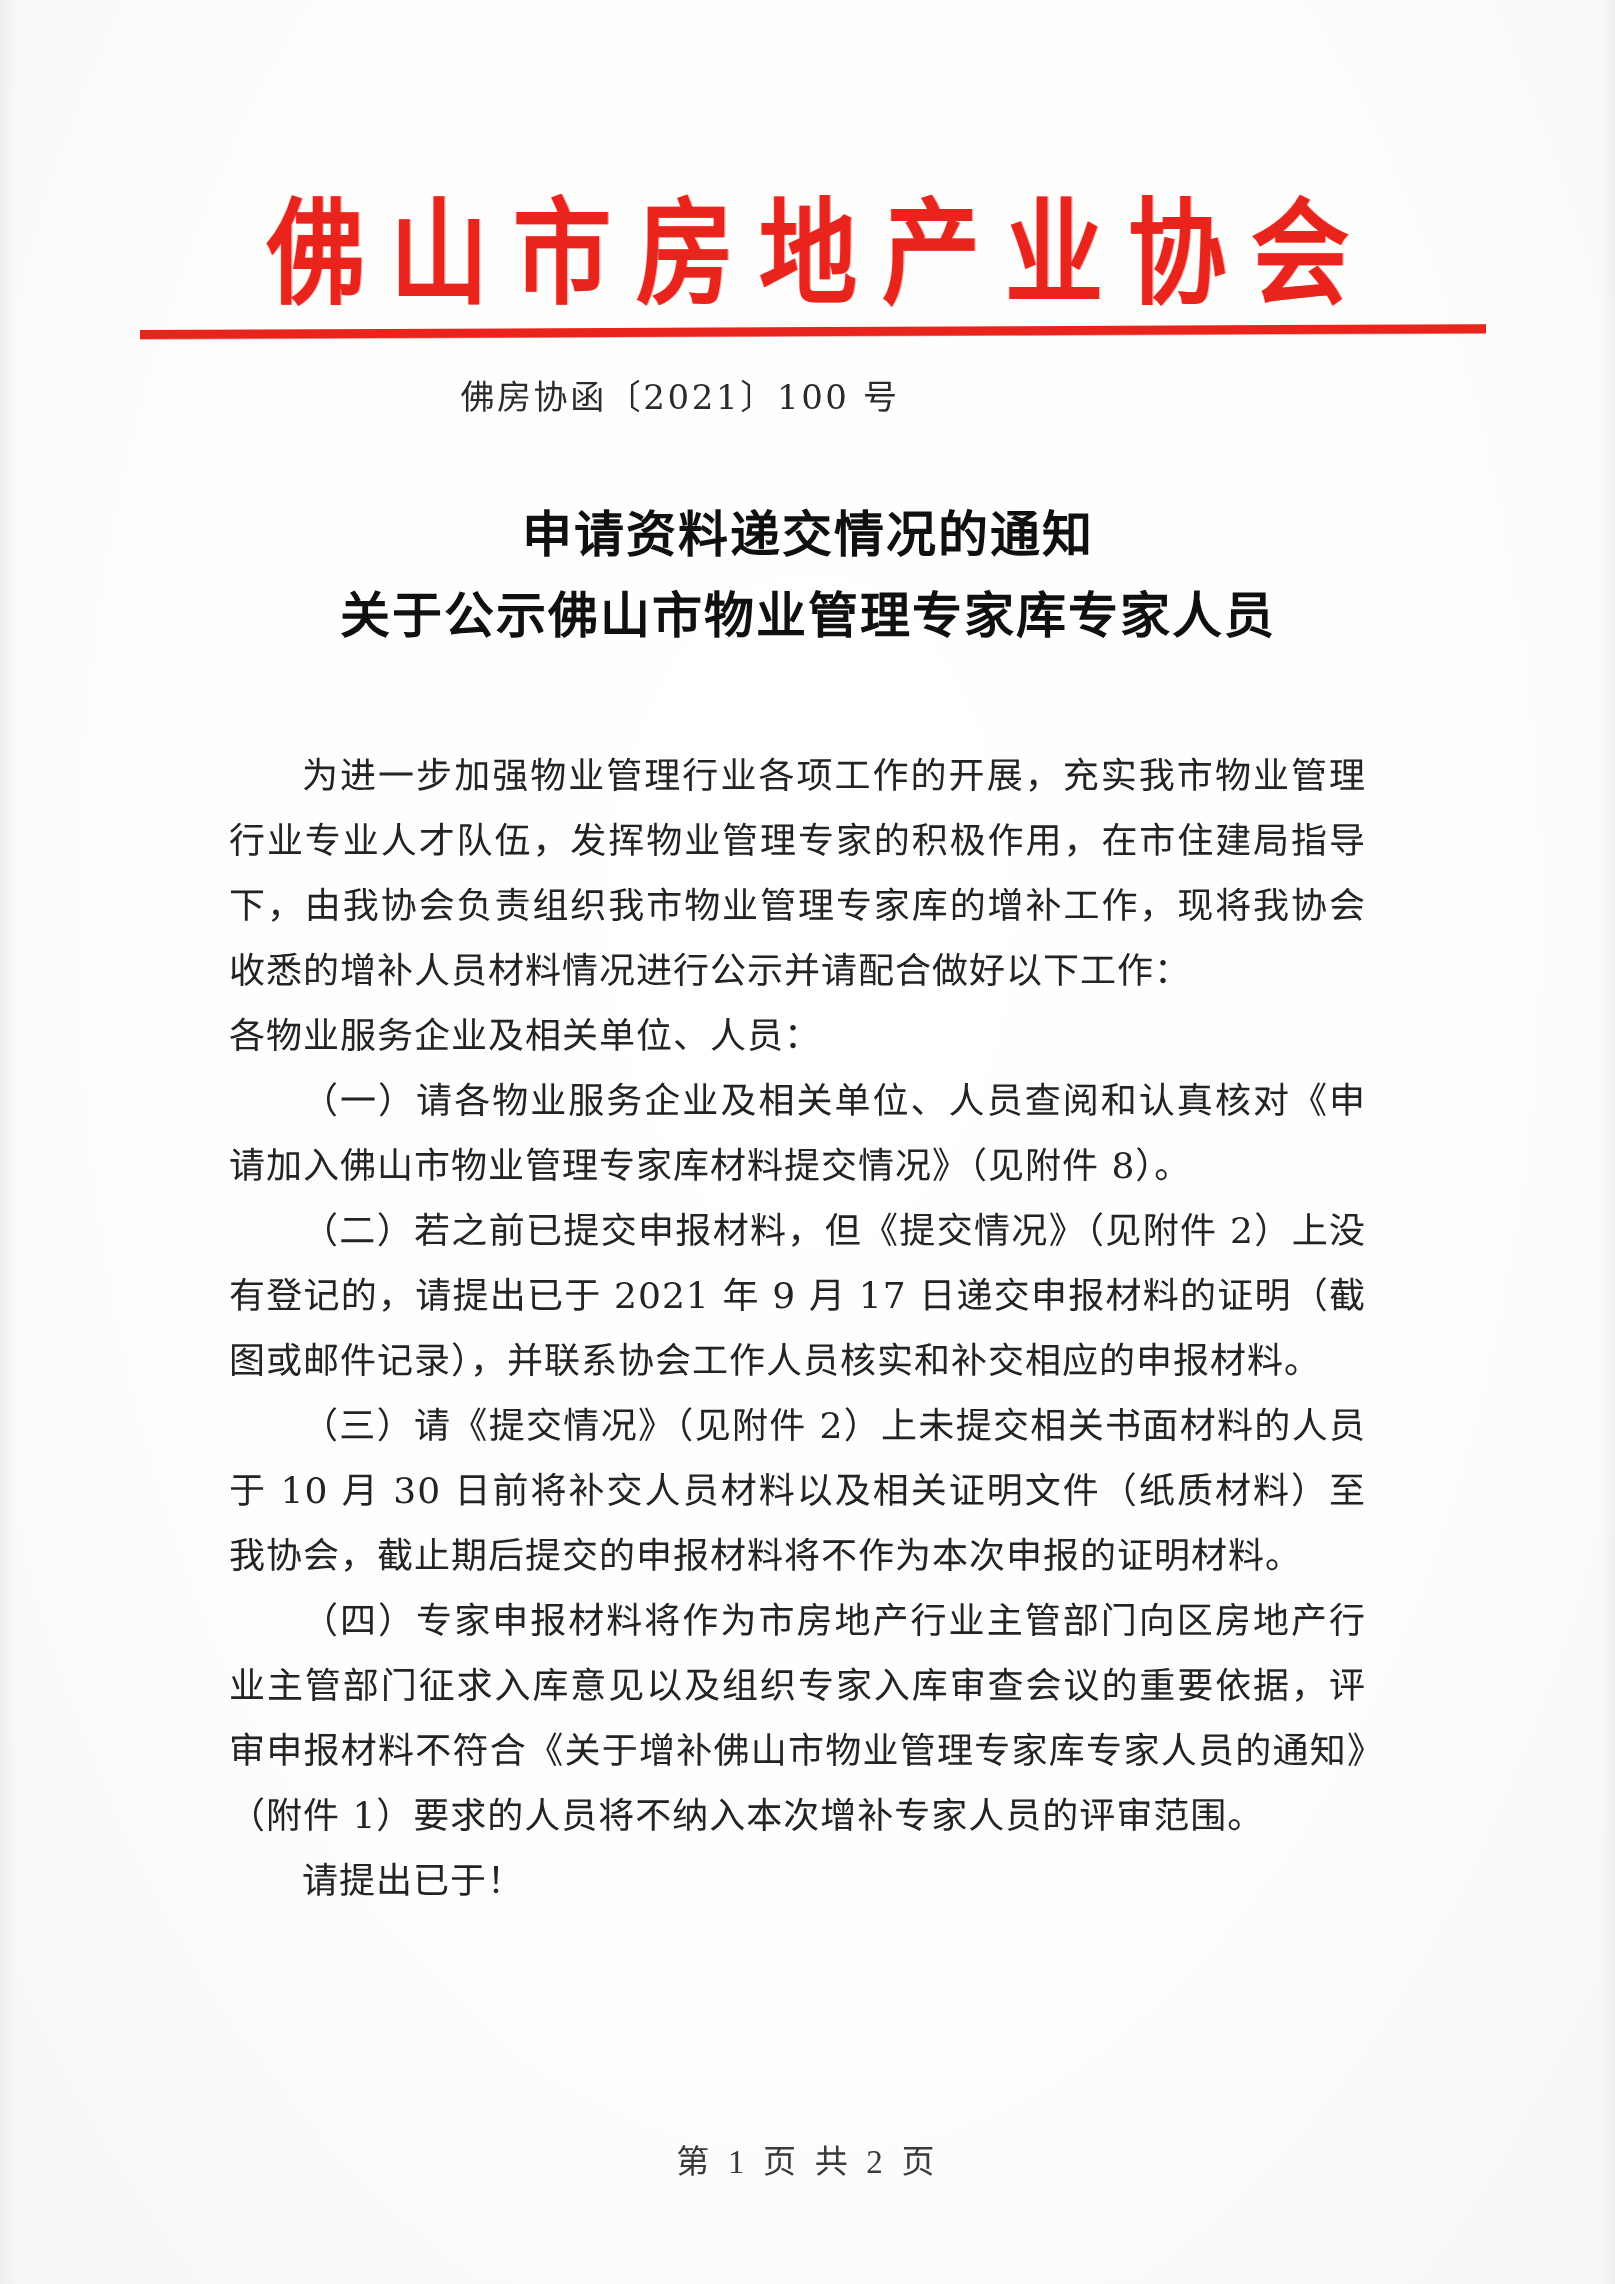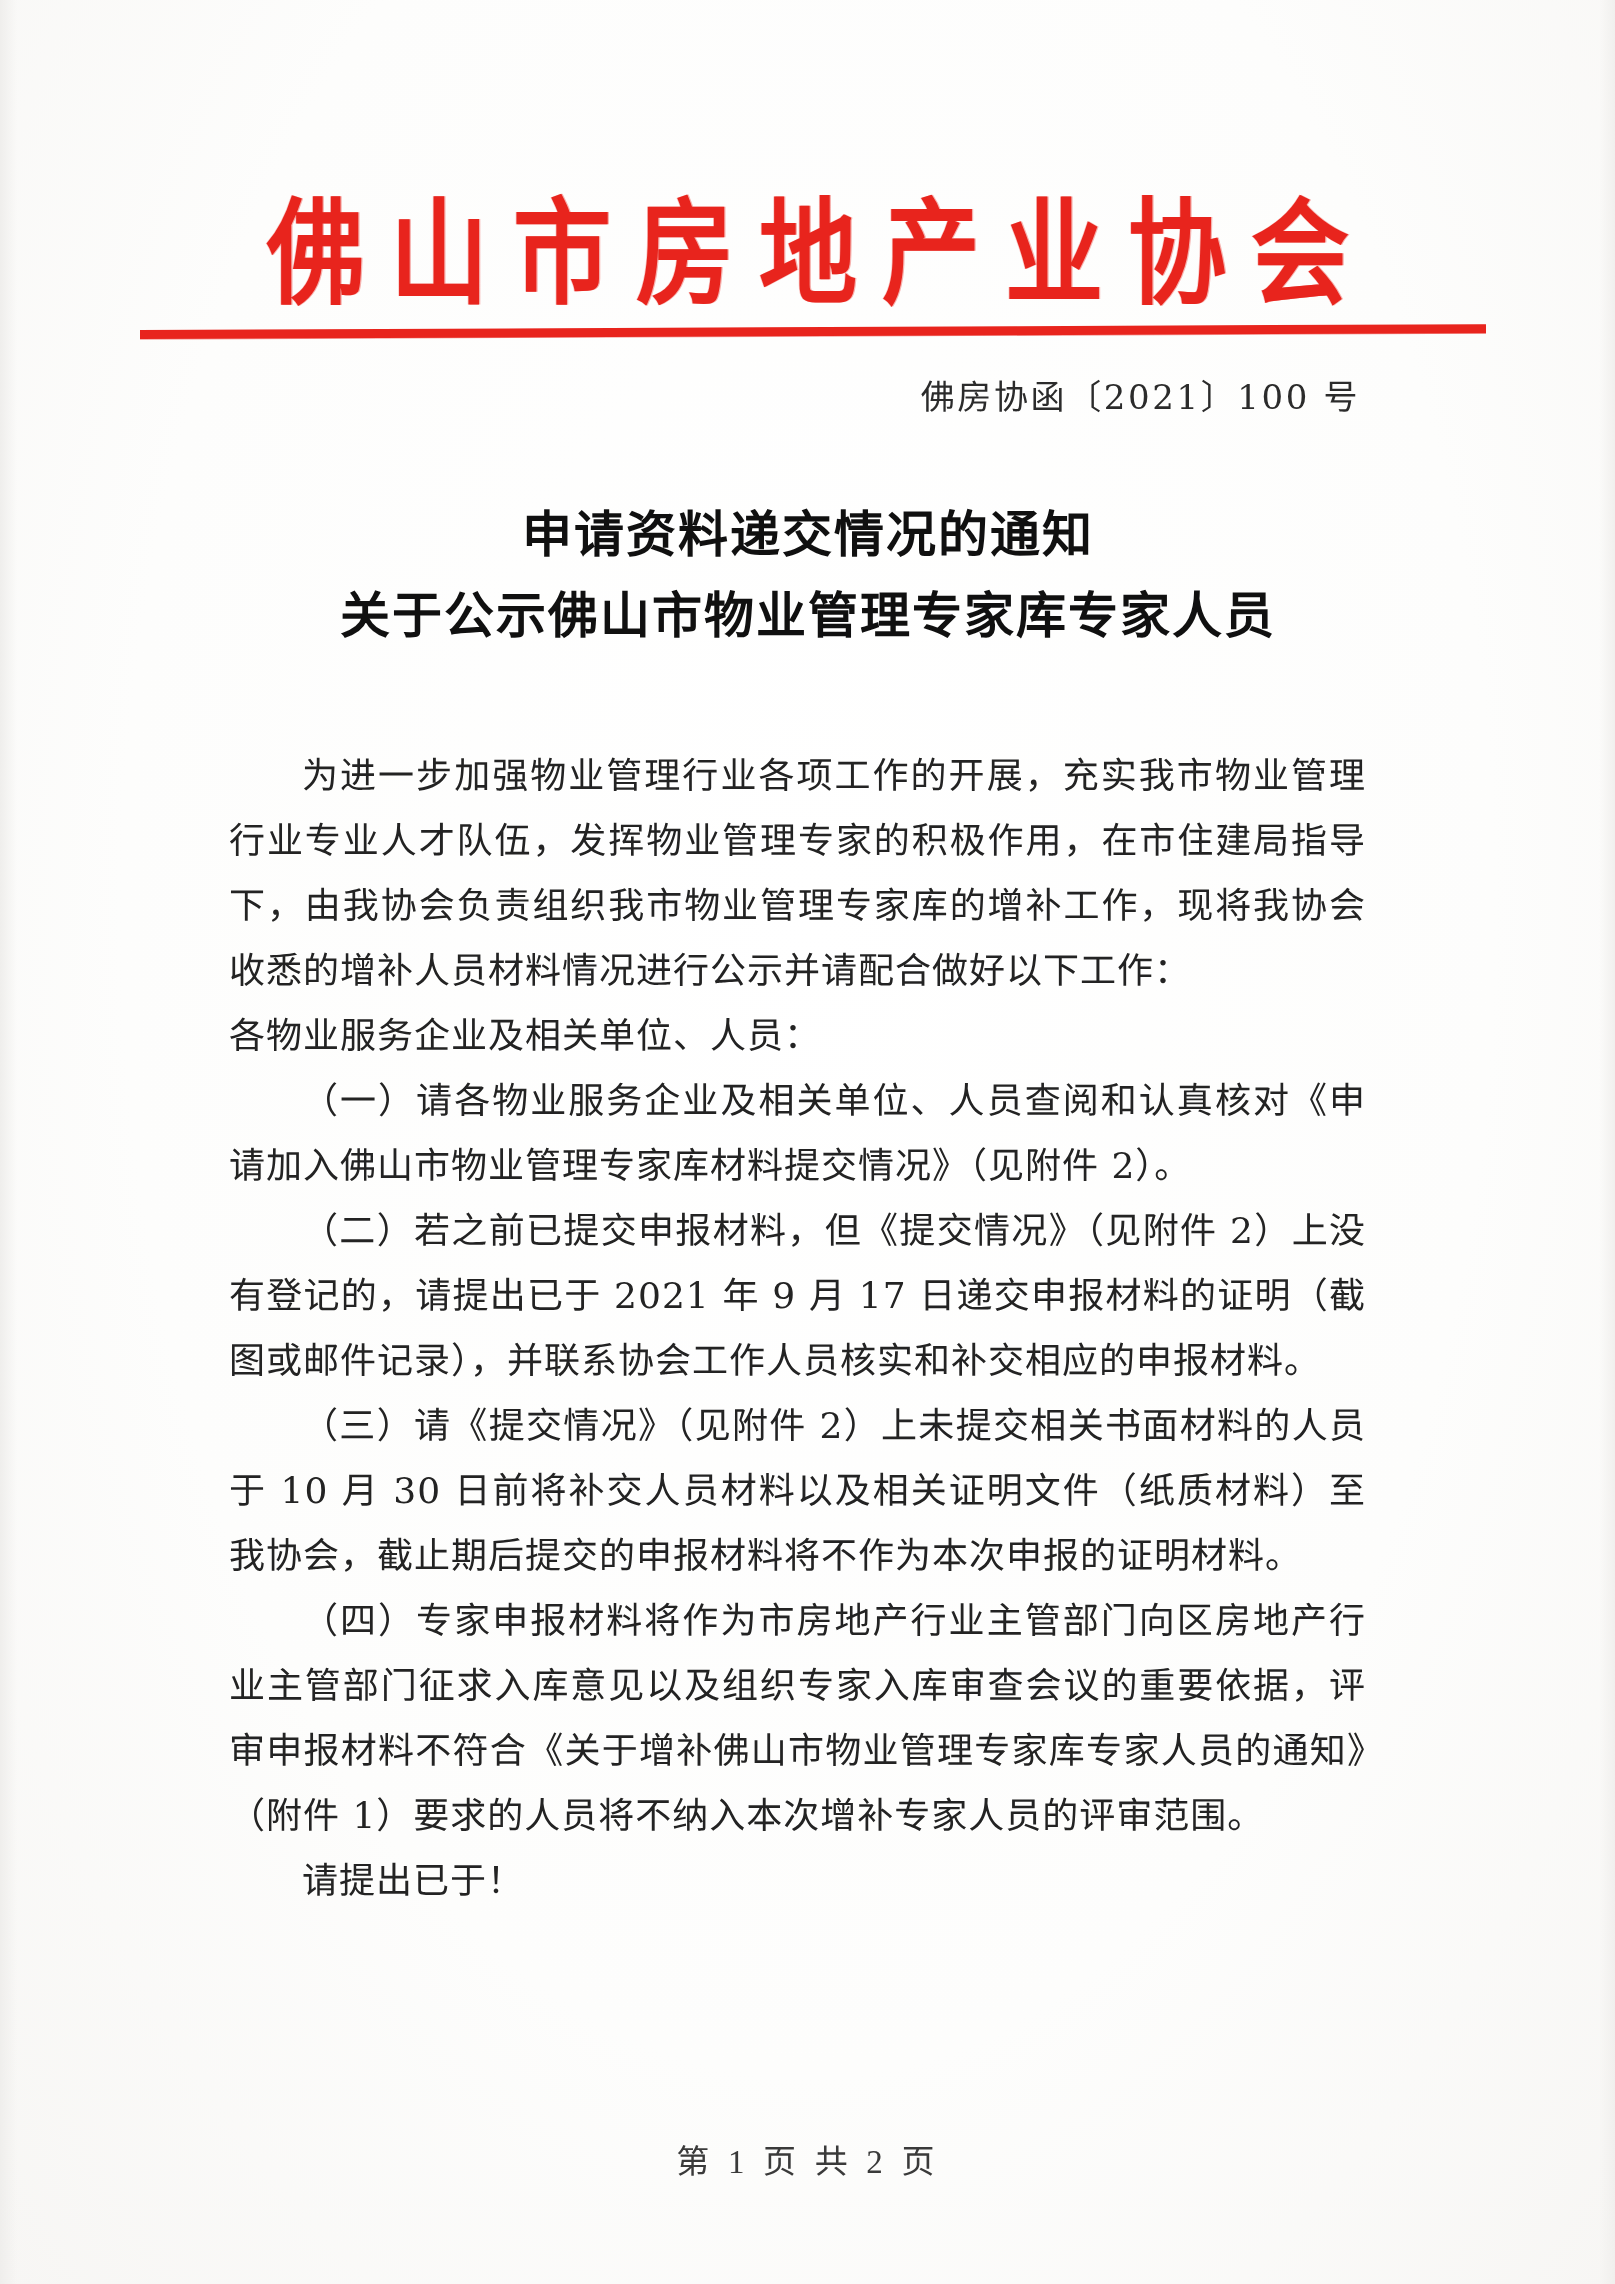--- a/index.html
+++ b/index.html
@@ -70,21 +70,21 @@
     transform-origin: left center;
     box-shadow: 0 0.7px 0 rgba(232,36,29,0.45);
   }
 
   
   .doc-number-row {
     position: absolute;
     left: 0;
     right: 256px;
     top: 370px;
-    text-align: right;
+    text-align: center;
   }
   .doc-number {
     font-family: "DejaVu Serif", "Liberation Serif", serif;
     font-size: 34px;
     letter-spacing: 2.6px;
     color: #2b2b2b;
     white-space: nowrap;
   }
 
   
@@ -166,21 +166,21 @@
     <div class="doc-title-line">申请资料递交情况的通知</div>
     <div class="doc-title-line">关于公示佛山市物业管理专家库专家人员</div>
   </div>
 
   <div class="body-block">
 
     <p class="para indent">为进一步加强物业管理行业各项工作的开展，充实我市物业管理行业专业人才队伍，发挥物业管理专家的积极作用，在市住建局指导下，由我协会负责组织我市物业管理专家库的增补工作，现将我协会收悉的增补人员材料情况进行公示并请配合做好以下工作：</p>
 
     <p class="para">各物业服务企业及相关单位、人员：</p>
 
-    <p class="para indent">（一）请各物业服务企业及相关单位、人员查阅和认真核对《申请加入佛山市物业管理专家库材料提交情况》（见附件 2）。</p>
+    <p class="para indent">（一）请各物业服务企业及相关单位、人员查阅和认真核对《申请加入佛山市物业管理专家库材料提交情况》（见附件 8）。</p>
 
     <p class="para indent">（二）若之前已提交申报材料，但《提交情况》（见附件 2）上没有登记的，请提出已于 2021 年 9 月 17 日递交申报材料的证明（截图或邮件记录），并联系协会工作人员核实和补交相应的申报材料。</p>
 
     <p class="para indent">（三）请《提交情况》（见附件 2）上未提交相关书面材料的人员于 10 月 30 日前将补交人员材料以及相关证明文件（纸质材料）至我协会，截止期后提交的申报材料将不作为本次申报的证明材料。</p>
 
     <p class="para indent">（四）专家申报材料将作为市房地产行业主管部门向区房地产行业主管部门征求入库意见以及组织专家入库审查会议的重要依据，评审申报材料不符合《关于增补佛山市物业管理专家库专家人员的通知》（附件 1）要求的人员将不纳入本次增补专家人员的评审范围。</p>
 
     <p class="para indent">请提出已于！</p>
 
   </div>

